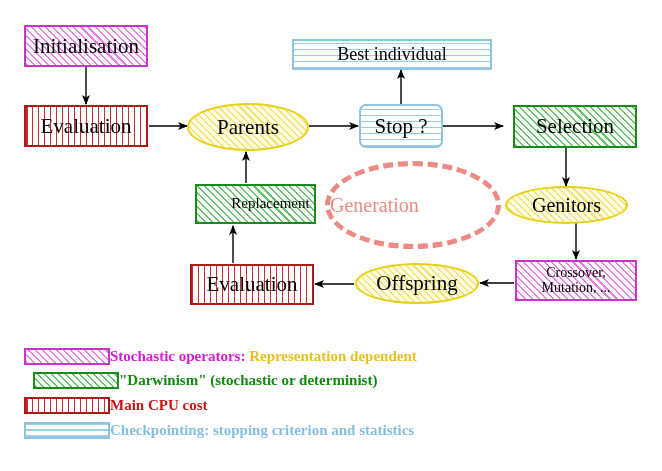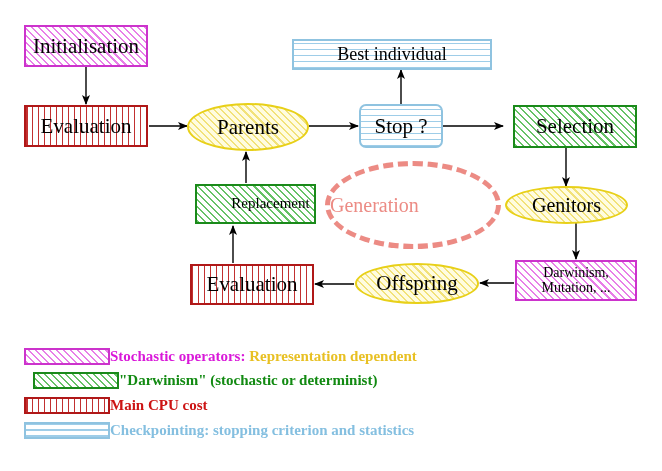--- a/index.html
+++ b/index.html
@@ -182,21 +182,21 @@
 
 <div class="node fill-green" style="left:504px; top:105px; width:124px; height:43px; font-size:21px;">
   <span class="lbl">Selection</span>
 </div>
 
 <div class="node fill-yellow ellipse" style="left:505px; top:186px; width:123px; height:38px; font-size:20px;">
   <span class="lbl">Genitors</span>
 </div>
 
 <div class="node fill-magenta" style="left:515px; top:260px; width:122px; height:41px; font-size:14px; flex-direction:column;">
-  <span class="lbl">Darwinism,</span>
+  <span class="lbl">Crossover,</span>
   <span class="lbl">Mutation, ...</span>
 </div>
 
 <div class="node fill-yellow ellipse" style="left:355px; top:263px; width:124px; height:41px; font-size:21px;">
   <span class="lbl">Offspring</span>
 </div>
 
 <div class="node fill-red" style="left:190px; top:264px; width:124px; height:41px; font-size:21px;">
   <span class="lbl">Evaluation</span>
 </div>

